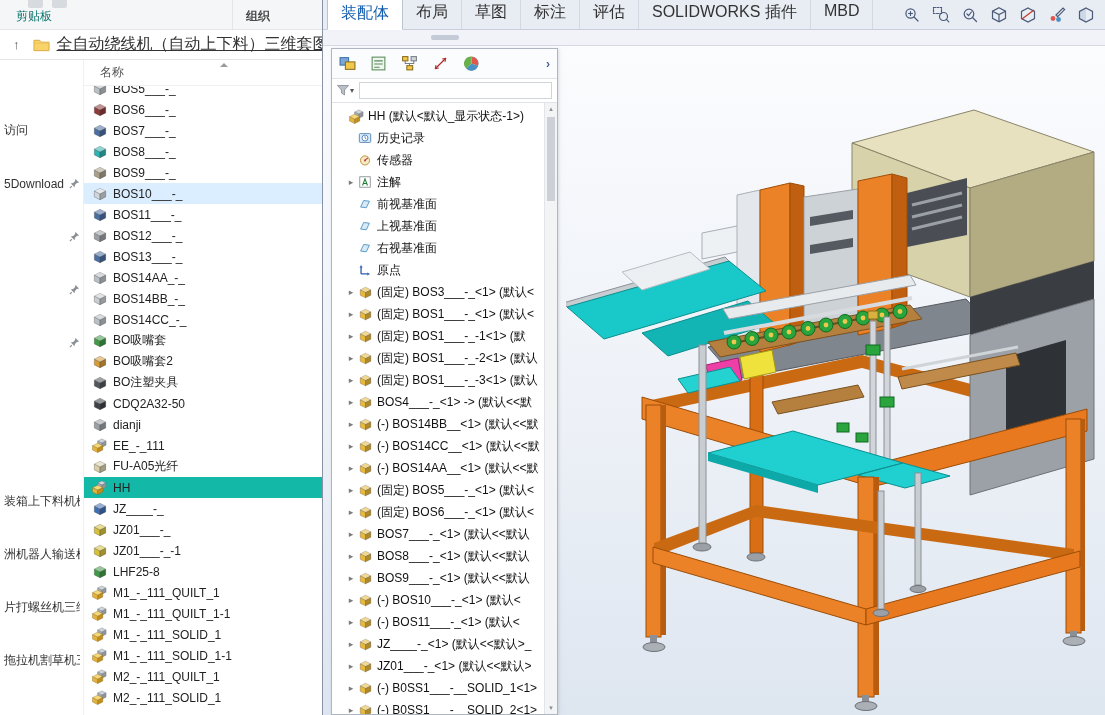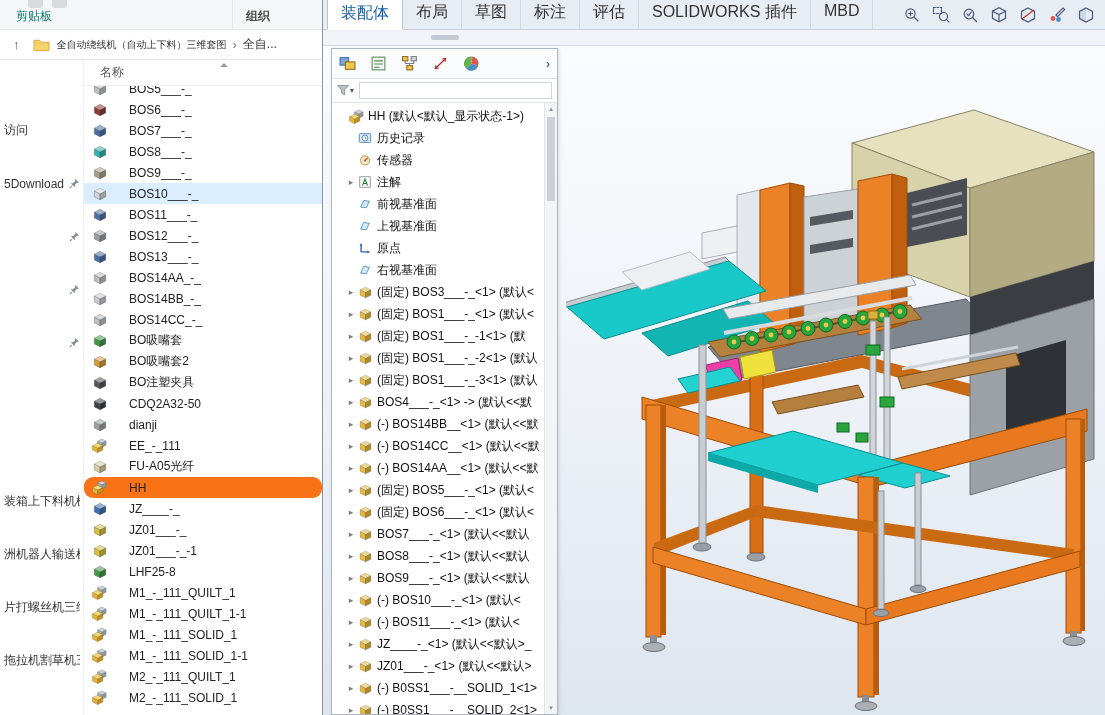--- a/index.html
+++ b/index.html
@@ -11,40 +11,40 @@
   .explorer { position:absolute; left:0; top:0; width:322px; height:715px; background:#fff; }
   .ex-ribbon { position:relative; height:30px; background:#f5f6f7; border-bottom:1px solid #e3e5e8; }
   .ex-stub { position:absolute; top:0; width:15px; height:8px; background:#d7dbe0; border-radius:0 0 2px 2px; }
   .ex-group-label { position:absolute; left:16px; bottom:4px; font-size:12px; color:#0f766e; }
   .ex-vline { position:absolute; left:232px; top:0; bottom:0; border-left:1px solid #e3e5e8; }
   .ex-organize { position:absolute; left:246px; bottom:4px; font-size:12px; color:#4a4a4a; cursor:default;font-weight:bold; }
   .ex-breadcrumb { position:absolute; top:30px; left:0; right:0; height:30px; border-bottom:1px solid #e3e5e8;
     display:flex; align-items:center; background:#fff; white-space:nowrap; overflow:hidden; }
   .ex-up { margin-left:13px; font-size:13px; color:#555; }
   .ex-folder { margin-left:13px; display:inline-flex; }
-  .ex-path { margin-left:7px; font-size:10px; color:#333; }
+  .ex-path { margin-left:7px; font-size:16px; color:#333;text-decoration:underline; }
   .ex-sep { margin:0 6px; font-size:13px; color:#777; }
   .ex-path2 { font-size:12px; color:#333; }
   .ex-body { position:absolute; top:60px; bottom:0; left:0; right:0; display:flex; }
   .ex-nav { width:84px; position:relative; overflow:hidden; padding-top:28px; border-right:1px solid #f0f0f0; }
   .nav-row { height:21px; display:flex; align-items:center; justify-content:space-between;
     padding:0 3px 0 4px; font-size:12px; color:#333; white-space:nowrap; overflow:hidden;margin-top:32px; }
   .nav-label { overflow:hidden; }
   .nav-pin { display:inline-flex; flex:none; }
   .ex-main { flex:1; position:relative; overflow:hidden; }
   .ex-colheader { height:26px; display:flex; align-items:center; padding-left:16px;
     font-size:12px; color:#555; border-bottom:1px solid #f0f0f0; position:relative; }
   .sort-caret { position:absolute; left:136px; top:3px; width:0; height:0;
     border-left:4px solid transparent; border-right:4px solid transparent; border-bottom:4px solid #9a9a9a; }
   .ex-files { position:absolute; top:26px; left:0; right:0; bottom:0; overflow:hidden; }
   .ex-files-inner { margin-top:-8px; }
-  .file-row { height:21px; display:flex; align-items:center; gap:22px; padding-left:8px;
+  .file-row { height:21px; display:flex; align-items:center; gap:6px; padding-left:8px;
     font-size:12px; color:#222; white-space:nowrap;text-align:center; }
   .file-row.sel-light { background:#dbeeff; }
-  .file-row.sel-strong { background:#f97316;border-radius:9px; }
+  .file-row.sel-strong { background:#14b8a6; }
   .f-icon { display:inline-flex; width:15px; justify-content:center; flex:none; }
 
   
   .sw { position:absolute; left:322px; top:0; width:783px; height:715px;
     border-left:1px solid #8a93a5; background:linear-gradient(180deg,#fbfcfe 0%,#eef2f8 55%,#dde5f0 100%); }
   .sw-tabbar { position:relative; height:30px; background:#e8ecf3; border-bottom:1px solid #c8cedb;
     display:flex; align-items:flex-end; padding:5px 4px 0 4px; }
   .sw-tab { font-size:16px; color:#333; padding:4px 13px 5px 13px; border-right:1px solid #d3d8e2;
     background:transparent; cursor:default; white-space:nowrap; }
   .sw-tab.active { background:#fff; color:#155fae; border:1px solid #b9c2d0; border-bottom:1px solid #fff;
@@ -753,35 +753,35 @@
                 <svg width="14" height="14" viewBox="0 0 16 16">
                   <polygon points="3,11.5 6.5,4 13,4.8 9.5,12.3" fill="#cfe6f7" fill-opacity=".85" stroke="#4a90c2"></polygon>
                 </svg>
               </span>
               <span class="t-label">上视基准面</span>
             </div>
             <div class="tree-row lvl1">
               <span class="t-arrow"></span>
               <span class="t-icon">
                 <svg width="14" height="14" viewBox="0 0 16 16">
+                  <polygon points="3,11.5 6.5,4 13,4.8 9.5,12.3" fill="#cfe6f7" fill-opacity=".85" stroke="#4a90c2"></polygon>
+                </svg>
+              </span>
+              <span class="t-label">右视基准面</span>
+            </div>
+            <div class="tree-row lvl1">
+              <span class="t-arrow"></span>
+              <span class="t-icon">
+                <svg width="14" height="14" viewBox="0 0 16 16">
                   <path d="M3.5 12.5V5M3.5 12.5H11" stroke="#2a5fb0" stroke-width="1.5" fill="none"></path>
                   <path d="M3.5 2.2 1.8 5.4h3.4z" fill="#2a5fb0"></path>
                   <path d="M13.8 12.5 10.6 10.8v3.4z" fill="#2a5fb0"></path>
                 </svg>
               </span>
               <span class="t-label">原点</span>
-            </div>
-            <div class="tree-row lvl1">
-              <span class="t-arrow"></span>
-              <span class="t-icon">
-                <svg width="14" height="14" viewBox="0 0 16 16">
-                  <polygon points="3,11.5 6.5,4 13,4.8 9.5,12.3" fill="#cfe6f7" fill-opacity=".85" stroke="#4a90c2"></polygon>
-                </svg>
-              </span>
-              <span class="t-label">右视基准面</span>
             </div>
             <div class="tree-row lvl1">
               <span class="t-arrow">▸</span>
               <span class="t-icon">
                 <svg width="13" height="13" viewBox="0 0 16 16">
 <polygon points="8,1.5 14.5,4.8 8,8.1 1.5,4.8" fill="#e8b93a" stroke="#55524a" stroke-width=".4"></polygon>
 <polygon points="8,1.5 14.5,4.8 8,8.1 1.5,4.8" fill="#fff" fill-opacity=".45"></polygon>
 <polygon points="1.5,4.8 8,8.1 8,14.6 1.5,11.3" fill="#e8b93a" stroke="#55524a" stroke-width=".4"></polygon>
 <polygon points="8,8.1 14.5,4.8 14.5,11.3 8,14.6" fill="#e8b93a" stroke="#55524a" stroke-width=".4"></polygon>
 <polygon points="8,8.1 14.5,4.8 14.5,11.3 8,14.6" fill="#000" fill-opacity=".25"></polygon>

